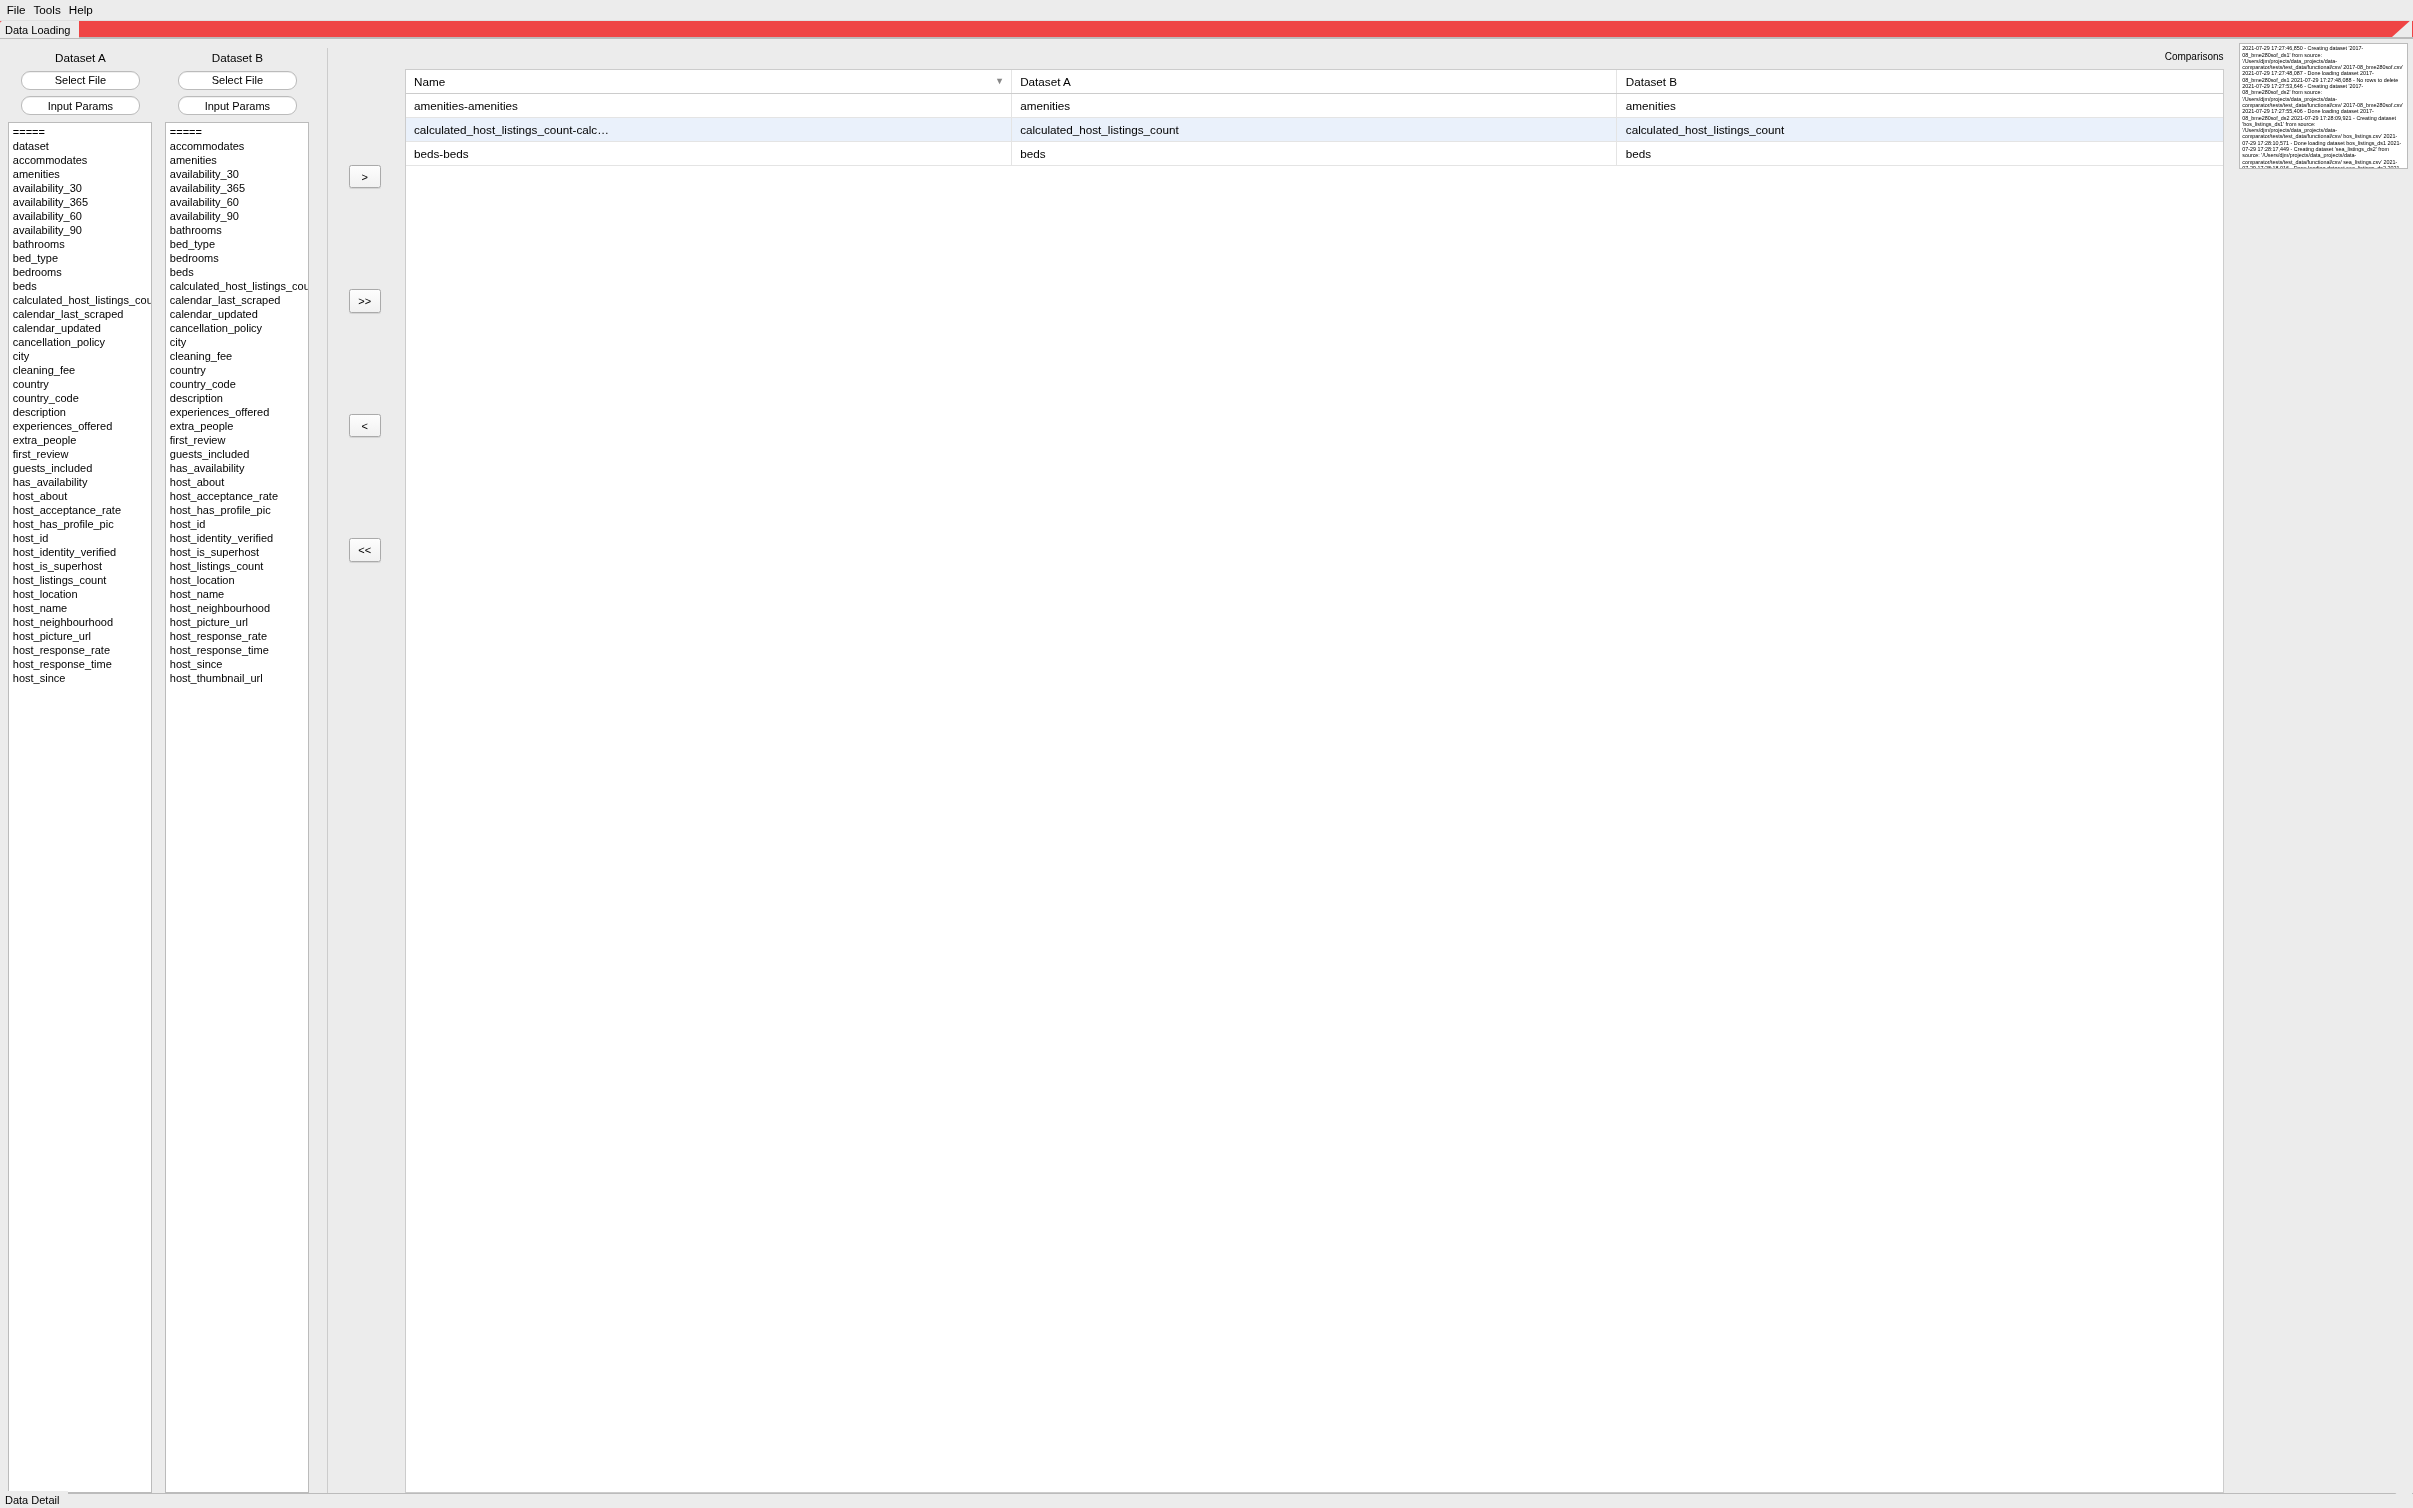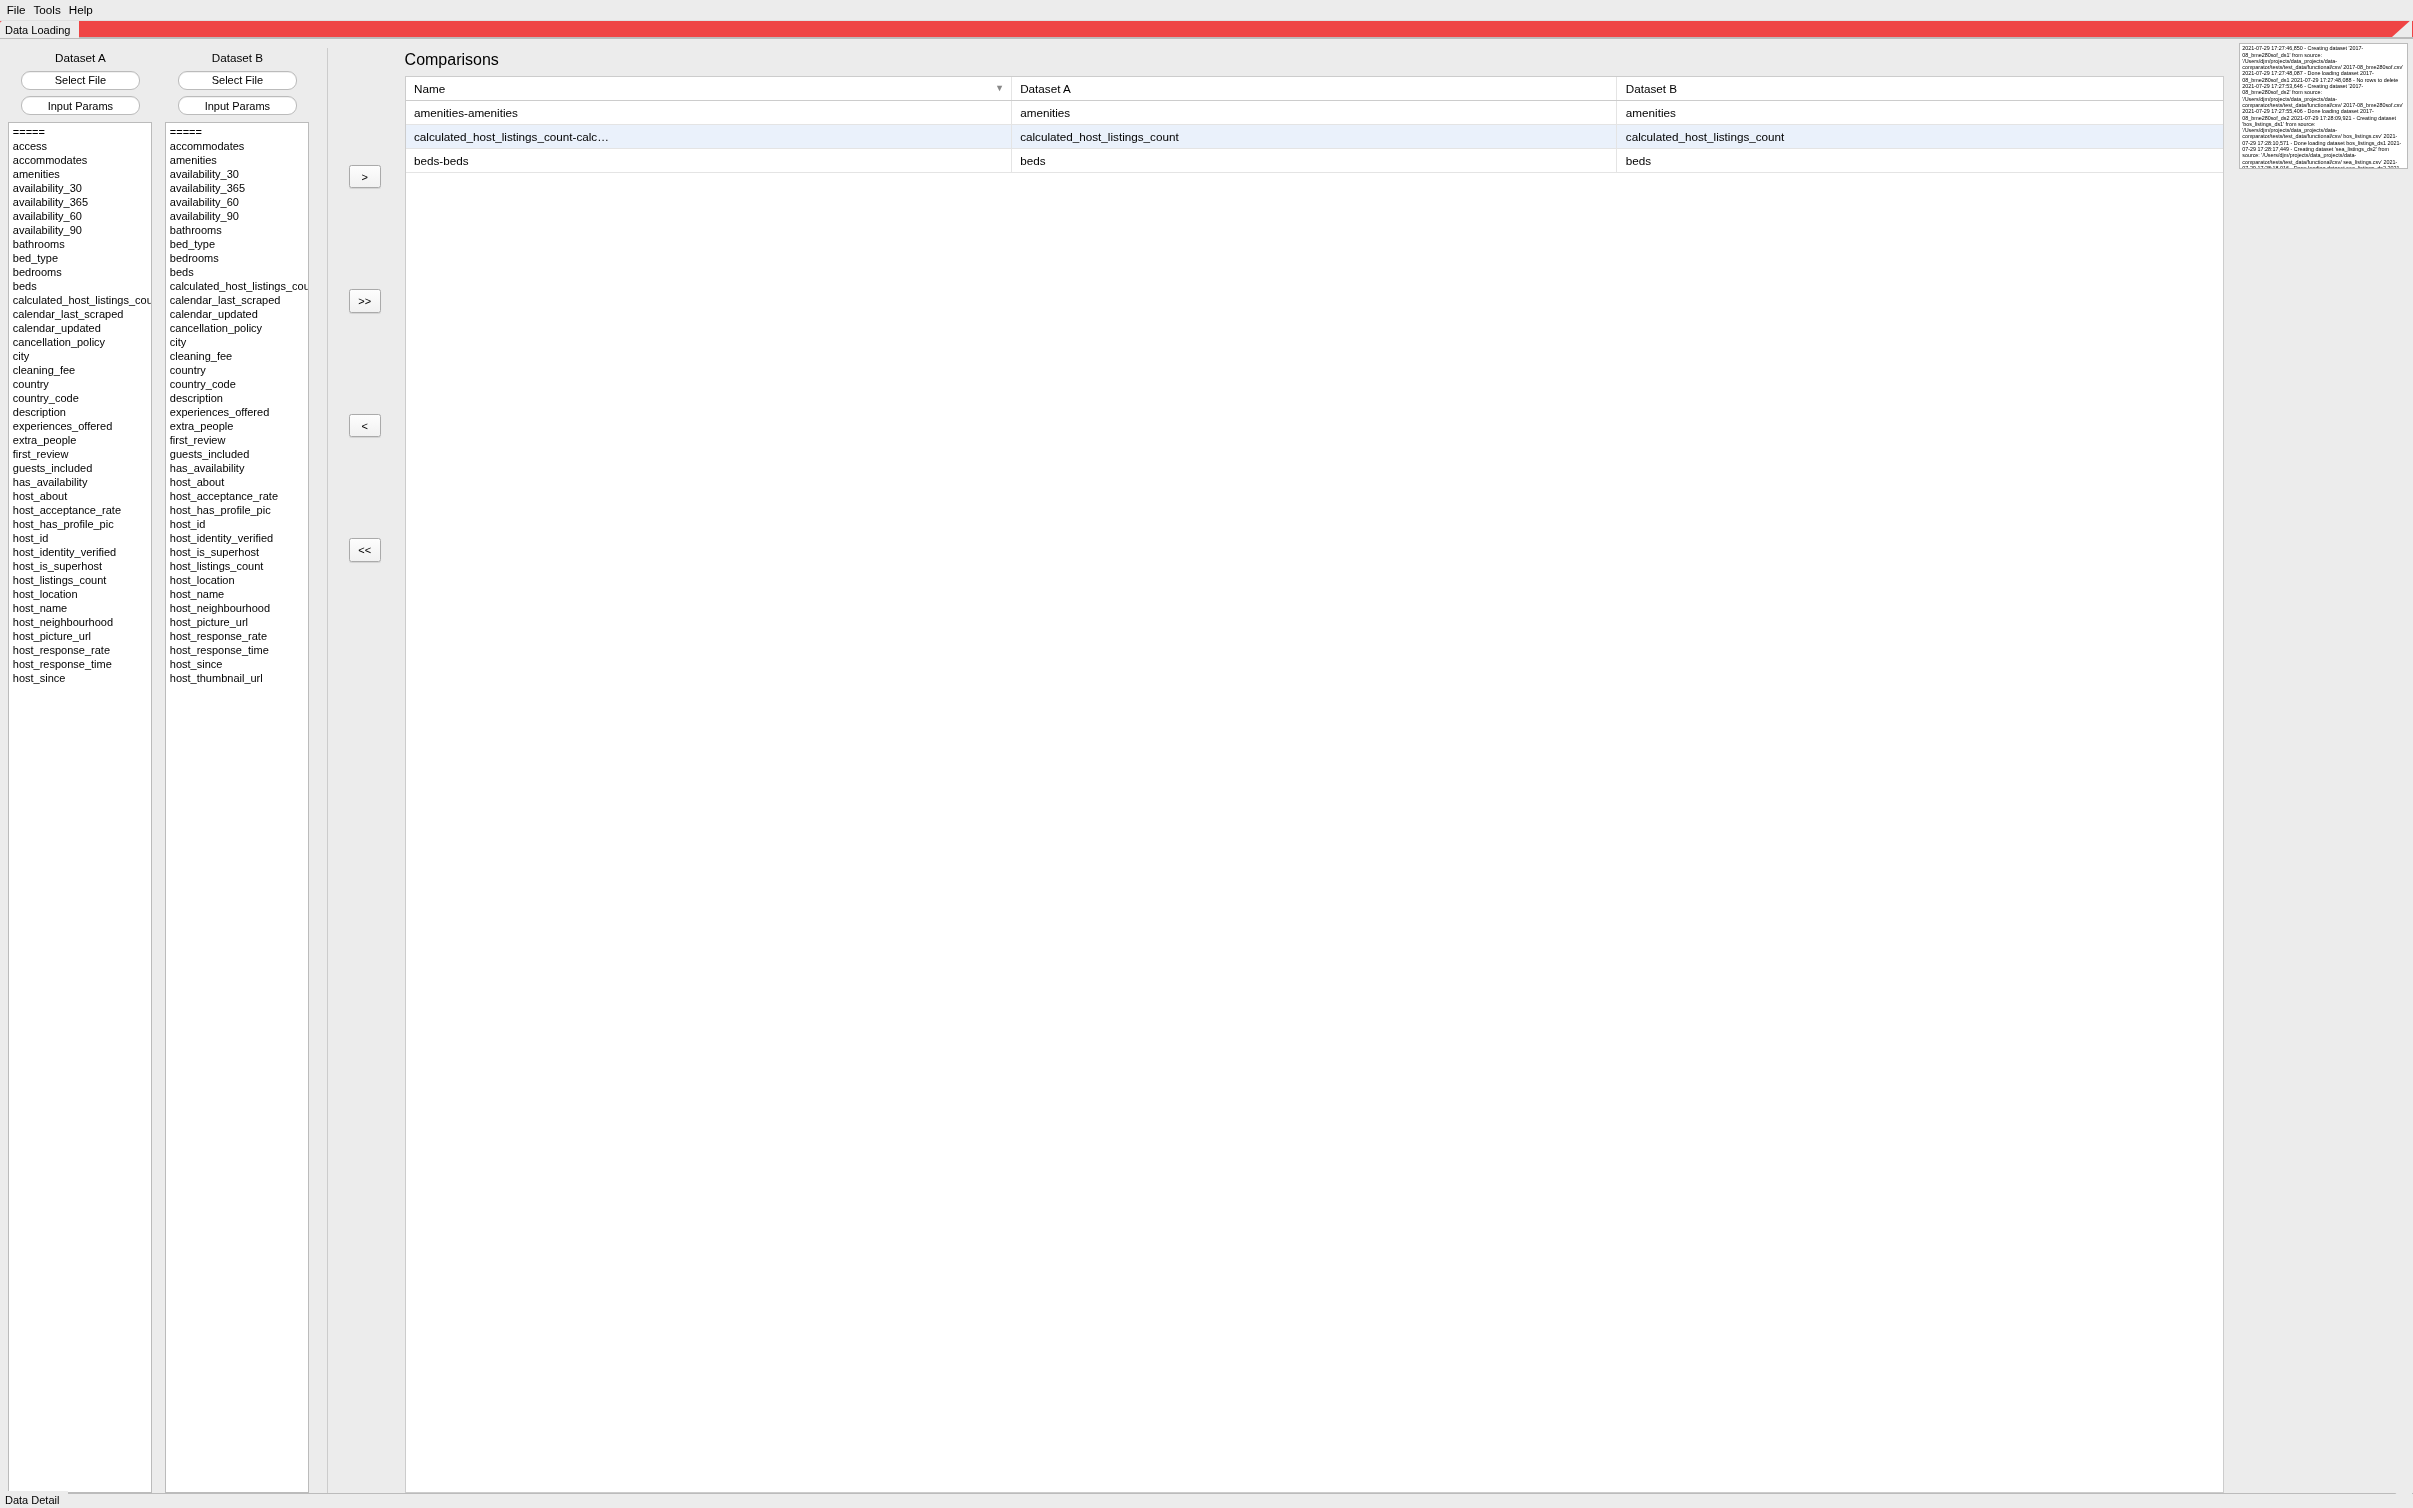--- a/index.html
+++ b/index.html
@@ -24,21 +24,21 @@
   .btn-wide { width: 119px; margin-bottom: 6.7px; }
   .listbox { width: 100%; flex:1; background: #fff; border: 0.8px solid #bbb; overflow-y: auto; overflow-x: hidden; padding: 1.7px 0; font-size: 11px; }
   .listbox div { padding: 0 3.4px; white-space: nowrap; line-height: 14px; }
 
   .vsep { width: 0.8px; background: #ccc; margin: 0 5px; }
 
   .move-col { display:flex; flex-direction:column; justify-content:flex-start; gap: 101px; padding-top: 117px; align-items:center; width: 37px; }
   .move-btn { width: 32px; height: 23.5px; background: linear-gradient(#fdfdfd,#f1f1f1); border: 0.8px solid #aaa; border-radius: 2.5px; font-size: 11px; text-align:center; line-height:22px; cursor:default; box-shadow: 0 0.8px 0.8px rgba(0,0,0,0.1); }
 
   .center-col { flex: 1; display: flex; flex-direction: column; padding: 0 8.4px; }
-  .center-title { text-align: left; font-size: 16px; padding: 3.4px 0 6.7px 0; }
+  .center-title { text-align: right; font-size: 10px; padding: 3.4px 0 6.7px 0; }
   .table-wrap { background: #fff; border: 0.8px solid #ccc; flex:1; overflow:auto; }
   table { width: 100%; border-collapse: collapse; font-size: 11.7px; }
   th, td { text-align: left; padding: 5px 8.4px; border-bottom: 0.8px solid #e4e4e4; border-right: 0.8px solid #e4e4e4; }
   th { background: #fff; font-weight: normal; position: relative; border-bottom: 0.8px solid #ccc; }
   th .sort-ind { position:absolute; right:6.7px; top:50%; transform:translateY(-50%); color:#888; font-size:9.2px; }
   tr.selected td { background: #eaf1fb; }
   td:last-child, th:last-child { border-right: none; }
 
   .log-col { width: 176px; padding: 3.4px 5px 3.4px 1.7px; }
   .log-box { width: 100%; height: 126px; background: #fff; border: 0.8px solid #bbb; font-size: 5.4px; line-height: 6.3px; padding: 1.7px 2.5px; overflow: hidden; font-family: Arial, sans-serif; color:#000; }
@@ -69,21 +69,21 @@
 <div class="main">
 
   <div class="left-area">
 
     <div class="ds-col">
       <div class="ds-title">Dataset A</div>
       <div class="btn btn-wide">Select File</div>
       <div class="btn btn-wide">Input Params</div>
       <div class="listbox" id="list-a">
           <div>=====</div>
-          <div>access</div>
+          <div>dataset</div>
           <div>accommodates</div>
           <div>amenities</div>
           <div>availability_30</div>
           <div>availability_365</div>
           <div>availability_60</div>
           <div>availability_90</div>
           <div>bathrooms</div>
           <div>bed_type</div>
           <div>bedrooms</div>
           <div>beds</div>

